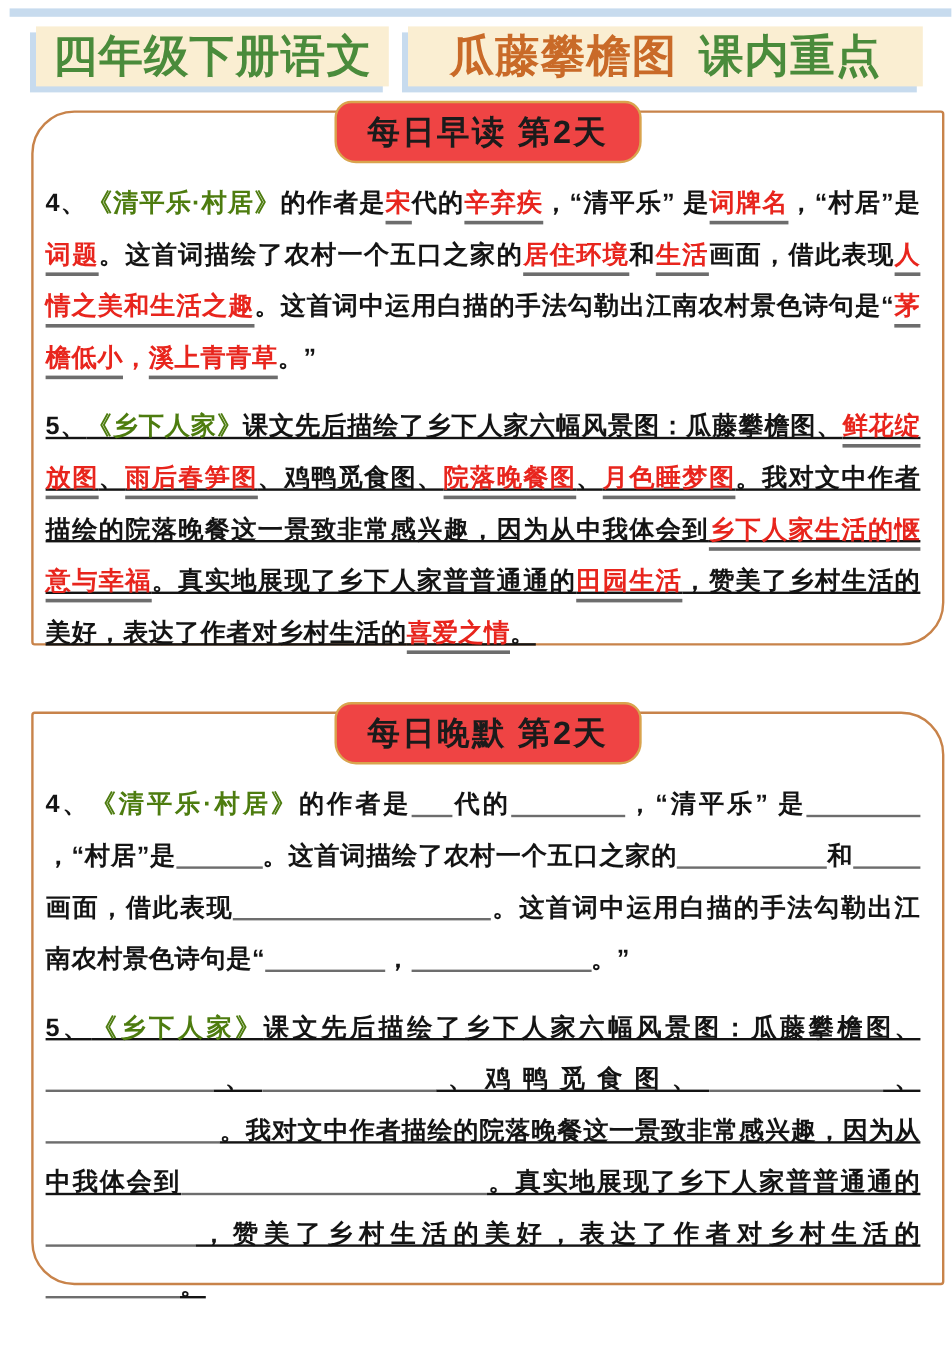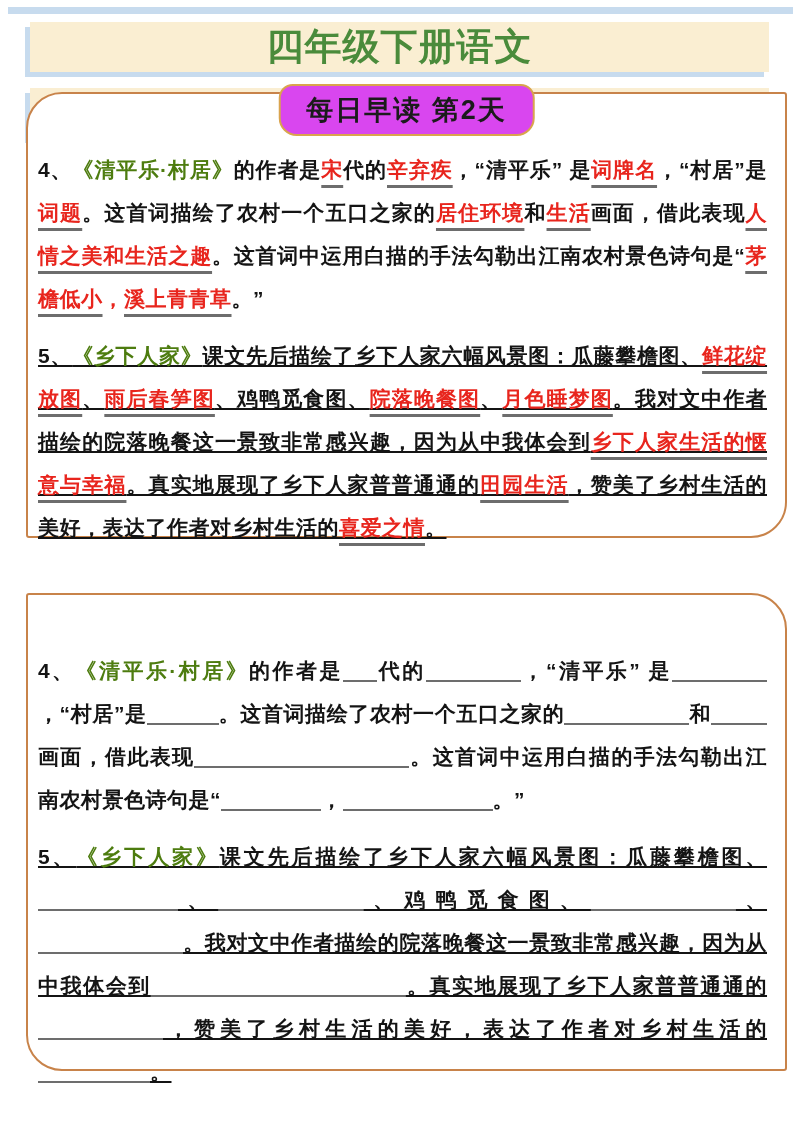--- a/index.html
+++ b/index.html
@@ -11,21 +11,21 @@
     font-weight: 700;
     overflow: hidden;
   }
   
   .top-blue-line {
     position: absolute; top: 7px; left: 8px; right: 0;
     height: 7px; background: #c7dbee;
   }
   .header-row {
     position: absolute; top: 22px; left: 30px; right: 24px;
-    display: flex; gap: 16px; height: 50px; flex-direction: column;
+    display: flex; gap: 16px; height: 50px;
   }
   .header-badge {
     background: #faeed2;
     box-shadow: -5px 5px 0 #c7dbee;
     display: flex; align-items: center; justify-content: center;
     padding: 0 14px;
     font-size: 37px; letter-spacing: 1px;
     white-space: nowrap;
   }
   .header-badge.right { flex: 1; gap: 18px; }
@@ -34,21 +34,21 @@
   
   .card {
     position: absolute; left: 26px; right: 6px;
     border: 2px solid #c8834a;
     background: #ffffff;
   }
   .card.morning { top: 92px;  height: 446px; border-radius: 36px 3px 36px 3px; }
   .card.evening { top: 593px; height: 478px; border-radius: 3px 36px 3px 36px; }
   .title-bubble {
     position: absolute; top: -10px; left: 50%; transform: translateX(-50%);
-    background: #d946ef;
+    background: #ef4444;
     border: 2px solid #d9a44e;
     border-radius: 14px 14px 18px 18px;
     padding: 6px 26px;
     font-size: 27px; letter-spacing: 2px; color: #1b1b1b;
     white-space: nowrap;
   }
   .card-body { padding: 54px 18px 14px 10px; }
   .para {
     font-size: 21px; line-height: 43px;
     letter-spacing: 0.5px;
@@ -92,17 +92,20 @@
   <div class="title-bubble">
     <span>每日早读 第2天</span>
   </div>
   <div class="card-body">
     <p class="para"><span class="seg-p">4、</span><span class="seg-g">《清平乐·村居》</span><span class="seg-p">的作者是</span><span class="seg-r">宋</span><span class="seg-p">代的</span><span class="seg-r">辛弃疾</span><span class="seg-p">，“清平乐” 是</span><span class="seg-r">词牌名</span><span class="seg-p">，“村居”是</span><span class="seg-r">词题</span><span class="seg-p">。这首词描绘了农村一个五口之家的</span><span class="seg-r">居住环境</span><span class="seg-p">和</span><span class="seg-r">生活</span><span class="seg-p">画面，借此表现</span><span class="seg-r">人情之美和生活之趣</span><span class="seg-p">。这首词中运用白描的手法勾勒出江南农村景色诗句是“</span><span class="seg-r">茅檐低小</span><span class="seg-rp">，</span><span class="seg-r">溪上青青草</span><span class="seg-p">。”</span></p>
     <p class="para"><span class="seg-p">5、</span><span class="seg-g">《乡下人家》</span><span class="seg-p">课文先后描绘了乡下人家六幅风景图：瓜藤攀檐图、</span><span class="seg-r">鲜花绽放图</span><span class="seg-p">、</span><span class="seg-r">雨后春笋图</span><span class="seg-p">、鸡鸭觅食图、</span><span class="seg-r">院落晚餐图</span><span class="seg-p">、</span><span class="seg-r">月色睡梦图</span><span class="seg-p">。我对文中作者描绘的院落晚餐这一景致非常感兴趣，因为从中我体会到</span><span class="seg-r">乡下人家生活的惬意与幸福</span><span class="seg-p">。真实地展现了乡下人家普普通通的</span><span class="seg-r">田园生活</span><span class="seg-p">，赞美了乡村生活的美好，表达了作者对乡村生活的</span><span class="seg-r">喜爱之情</span><span class="seg-p">。</span></p>
   </div>
 </div>
 
 <div class="card evening">
+  <div class="title-bubble">
+    <span>每日晚默 第2天</span>
+  </div>
   <div class="card-body">
     <p class="para"><span class="seg-p">4、</span><span class="seg-g">《清平乐·村居》</span><span class="seg-p">的作者是</span><span class="blank" style="width: 34px;"></span><span class="seg-p">代的</span><span class="blank" style="width: 95px;"></span><span class="seg-p">，“清平乐” 是</span><span class="blank" style="width: 95px;"></span><span class="seg-p">，“村居”是</span><span class="blank" style="width: 72px;"></span><span class="seg-p">。这首词描绘了农村一个五口之家的</span><span class="blank" style="width: 125px;"></span><span class="seg-p">和</span><span class="blank" style="width: 56px;"></span><span class="seg-p">画面，借此表现</span><span class="blank" style="width: 215px;"></span><span class="seg-p">。这首词中运用白描的手法勾勒出江南农村景色诗句是“</span><span class="blank" style="width: 100px;"></span><span class="seg-p">，</span><span class="blank" style="width: 150px;"></span><span class="seg-p">。”</span></p>
     <p class="para"><span class="seg-p">5、</span><span class="seg-g">《乡下人家》</span><span class="seg-p">课文先后描绘了乡下人家六幅风景图：瓜藤攀檐图、</span><span class="blank" style="width: 140px;"></span><span class="seg-p">、</span><span class="blank" style="width: 145px;"></span><span class="seg-p">、鸡鸭觅食图、</span><span class="blank" style="width: 145px;"></span><span class="seg-p">、</span><span class="blank" style="width: 145px;"></span><span class="seg-p">。我对文中作者描绘的院落晚餐这一景致非常感兴趣，因为从中我体会到</span><span class="blank" style="width: 255px;"></span><span class="seg-p">。真实地展现了乡下人家普普通通的</span><span class="blank" style="width: 125px;"></span><span class="seg-p">，赞美了乡村生活的美好，表达了作者对乡村生活的</span><span class="blank" style="width: 112px;"></span><span class="seg-p">。</span></p>
   </div>
 </div>
 
 </body></html>

